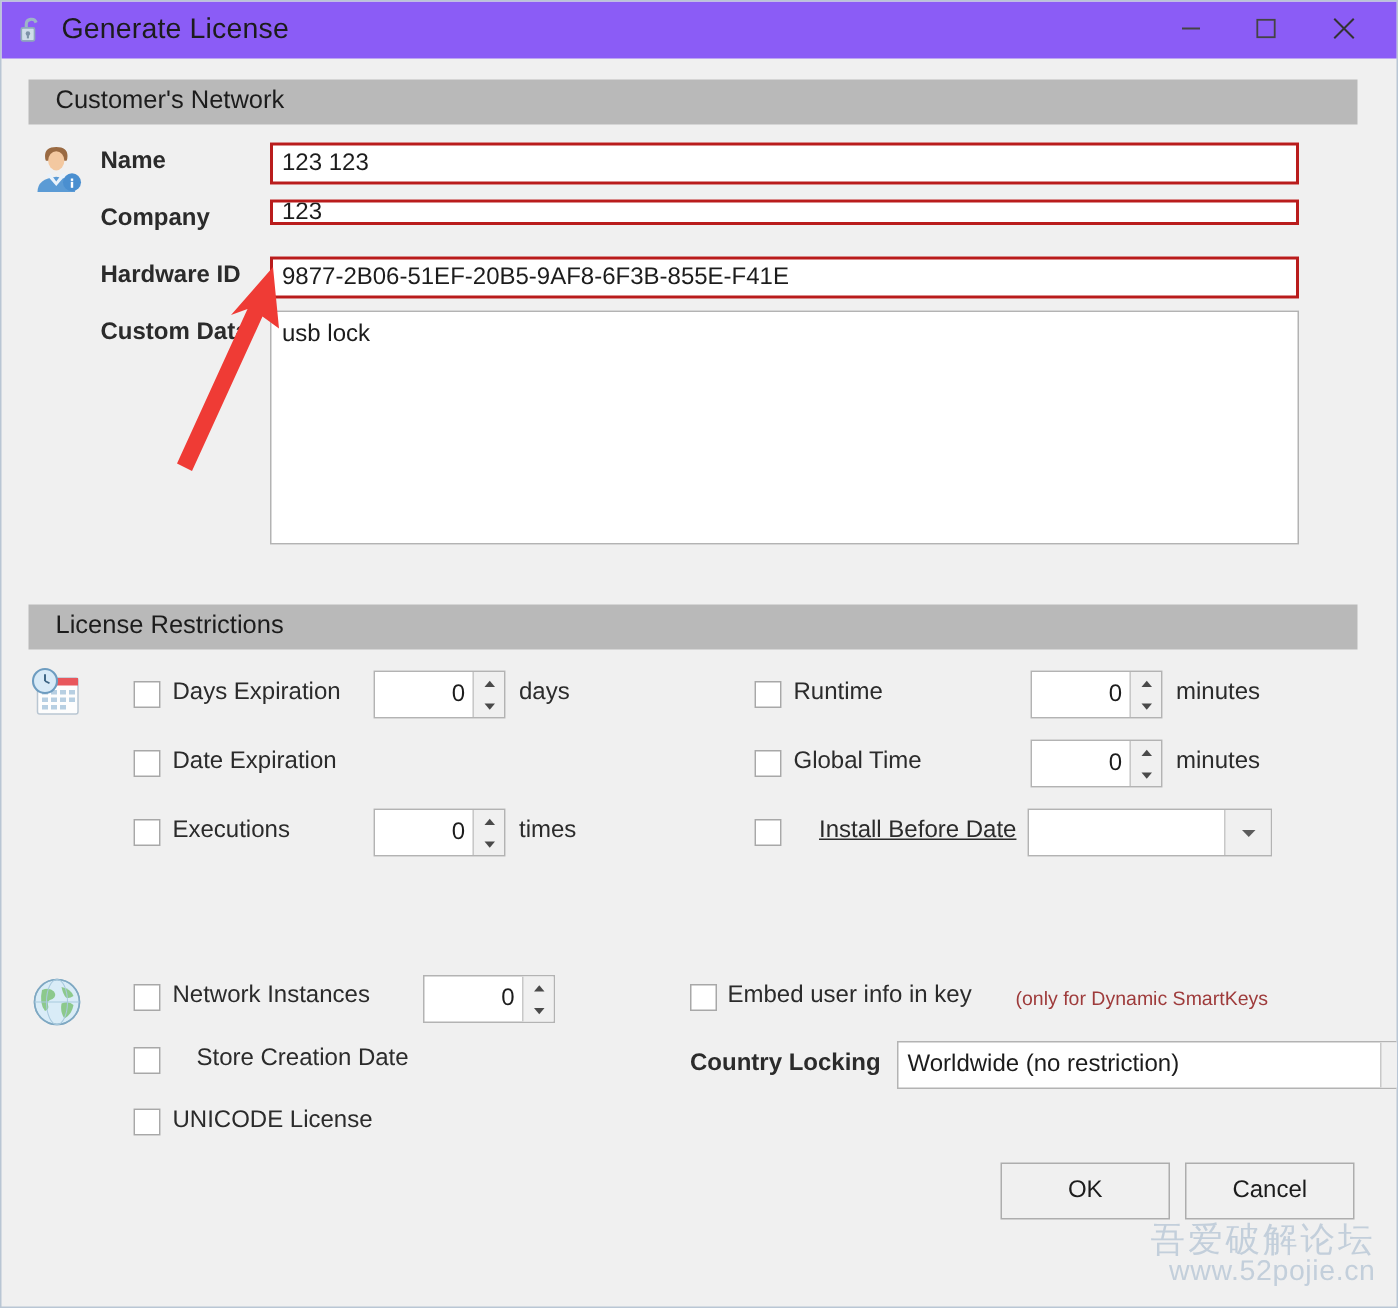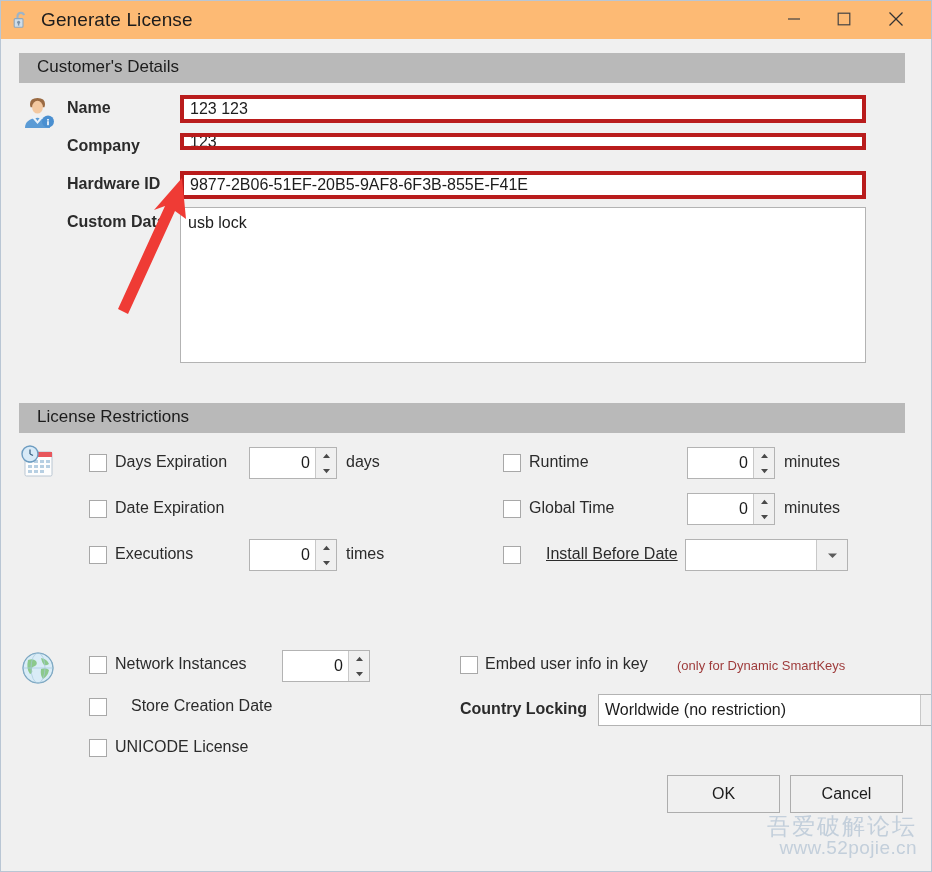--- a/index.html
+++ b/index.html
@@ -19,21 +19,21 @@
     border: 1px solid #b9c6d4;
     overflow: hidden;
   }
 
   
   #titlebar {
     position: absolute;
     left: 0; top: 0;
     width: 932px;
     height: 38px;
-    background: #fdba74;
+    background: #8b5cf6;
     display: flex;
     align-items: center;
   }
   #title-icon {
     margin-left: 9px;
     width: 22px;
     height: 22px;
     display: flex;
     align-items: center;
     justify-content: center;
@@ -81,21 +81,21 @@
     position: absolute;
     font-size: 16px;
     color: #2b2b2b;
     white-space: nowrap;
     font-weight: bold;
   }
   .textbox {
     position: absolute;
     box-sizing: border-box;
     background: #ffffff;
-    border: 4px solid #b91c1c;
+    border: 2px solid #b91c1c;
     font-size: 16px;
     color: #1c1c1c;
     padding: 0 6px;
     display: flex;
     align-items: center;
     overflow: hidden;
     white-space: nowrap;
   }
   .textarea {
     position: absolute;
@@ -277,21 +277,21 @@
     </div>
     <div class="winbtn" id="btn-close">
       <svg width="16" height="16" viewBox="0 0 16 16">
         <line x1="1.5" y1="1.5" x2="14.5" y2="14.5" stroke="#333" stroke-width="1.3"></line>
         <line x1="14.5" y1="1.5" x2="1.5" y2="14.5" stroke="#333" stroke-width="1.3"></line>
       </svg>
     </div>
   </div>
 
   <div class="group-header" style="top:52px;">
-    <span>Customer's Details</span>
+    <span>Customer's Network</span>
   </div>
 
   <div class="side-icon" style="left:18px; top:91px;">
     <svg width="38" height="38" viewBox="0 0 38 38">
       <path d="M11 12 q0 -6 7.5 -6 q7.5 0 7.5 6 q0 2 -0.6 3.2 l-13.8 0 q-0.6 -1.2 -0.6 -3.2 z" fill="#9a6a42"></path>
       <ellipse cx="18.5" cy="15.2" rx="5.4" ry="6.4" fill="#f3c8a0"></ellipse>
       <path d="M6 36 q0 -9 12.5 -10.2 q12.5 1.2 12.5 10.2 z" fill="#5b9bd5"></path>
       <path d="M14.5 23.5 L18.5 29 L22.5 23.5 l2.5 1 l-6.5 7.5 l-6.5 -7.5 z" fill="#eaf2fa"></path>
       <circle cx="29" cy="29.5" r="6" fill="#4a8fd0"></circle>
       <rect x="28.2" y="27" width="1.6" height="1.6" fill="#fff"></rect>

